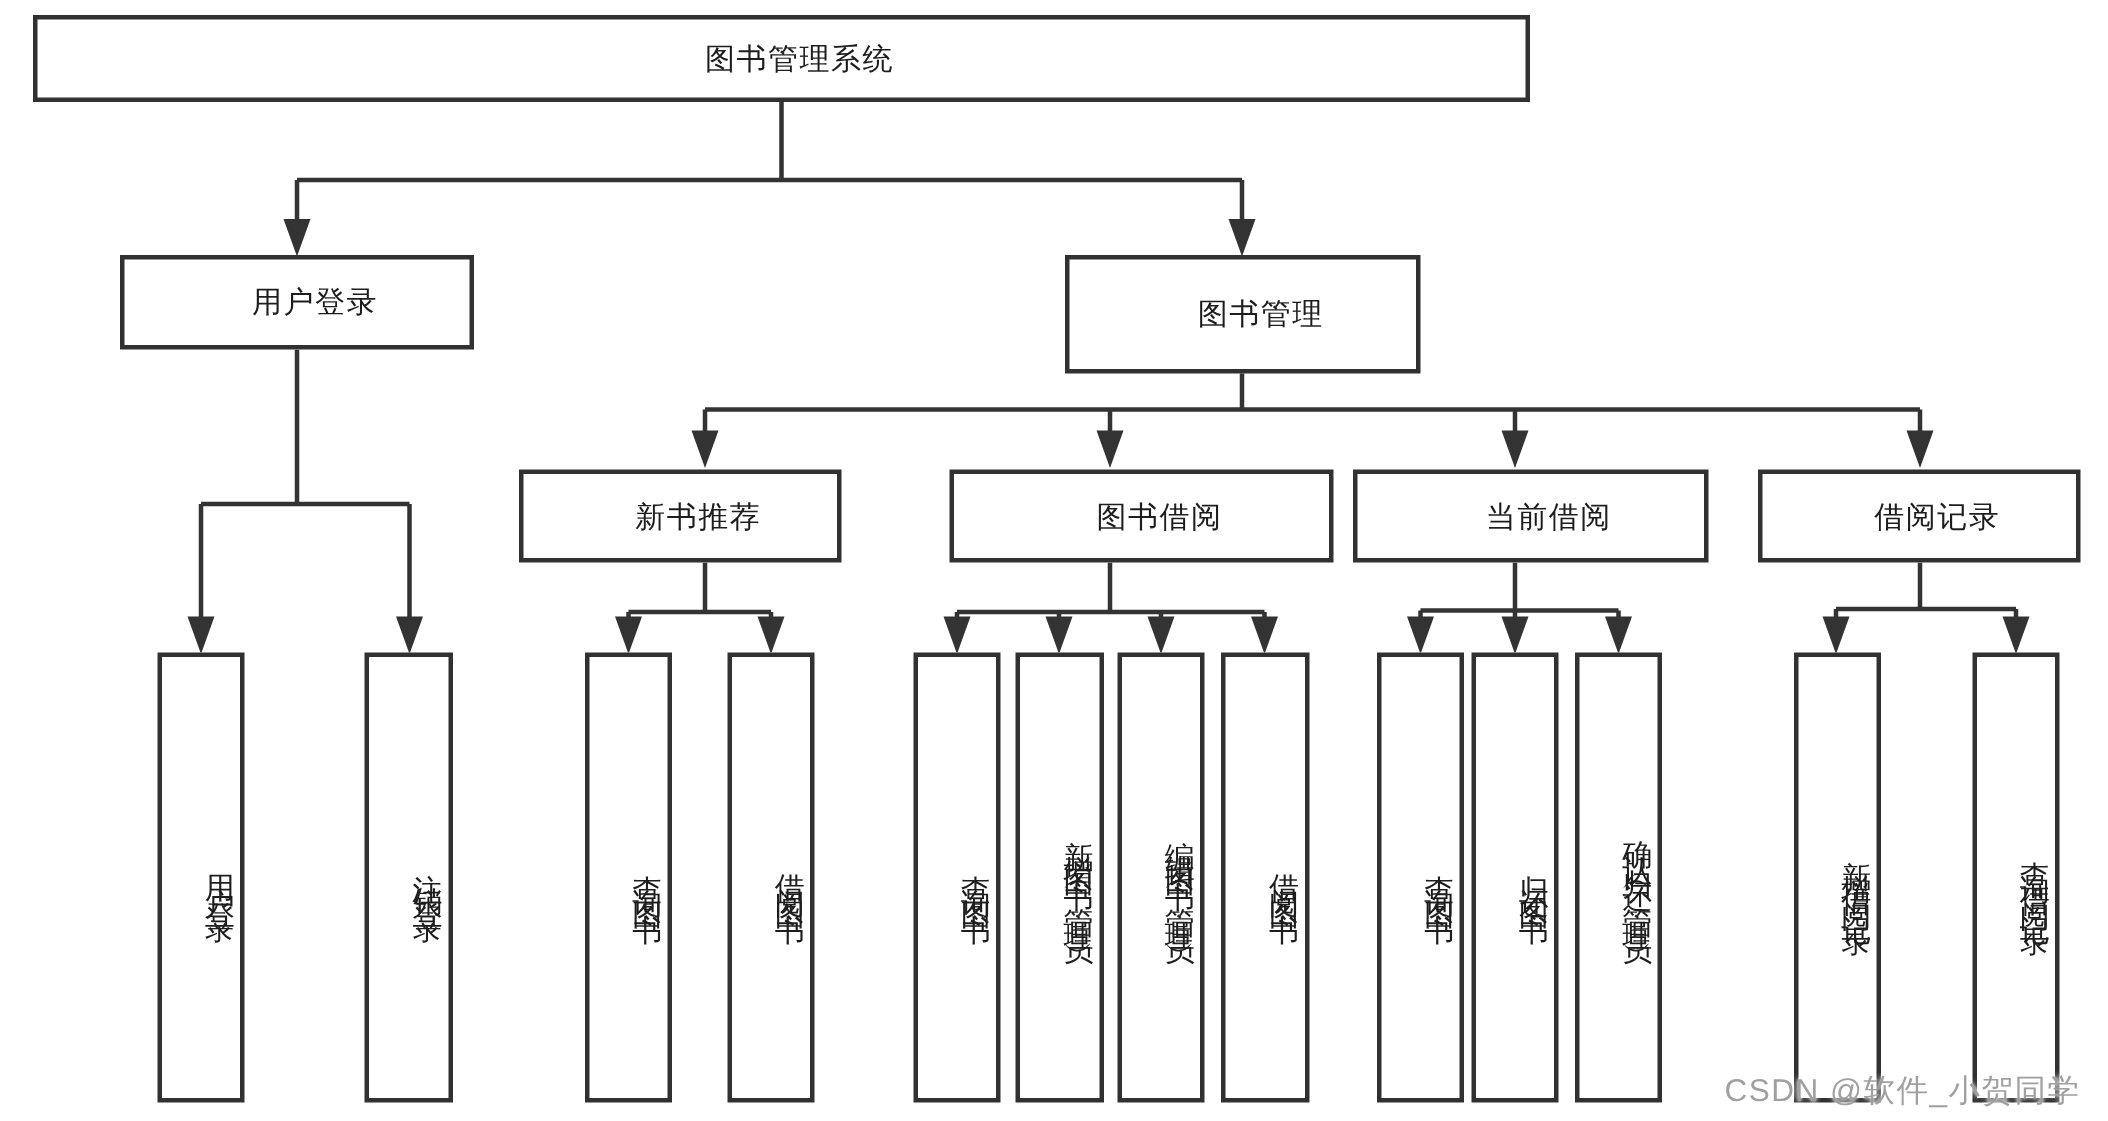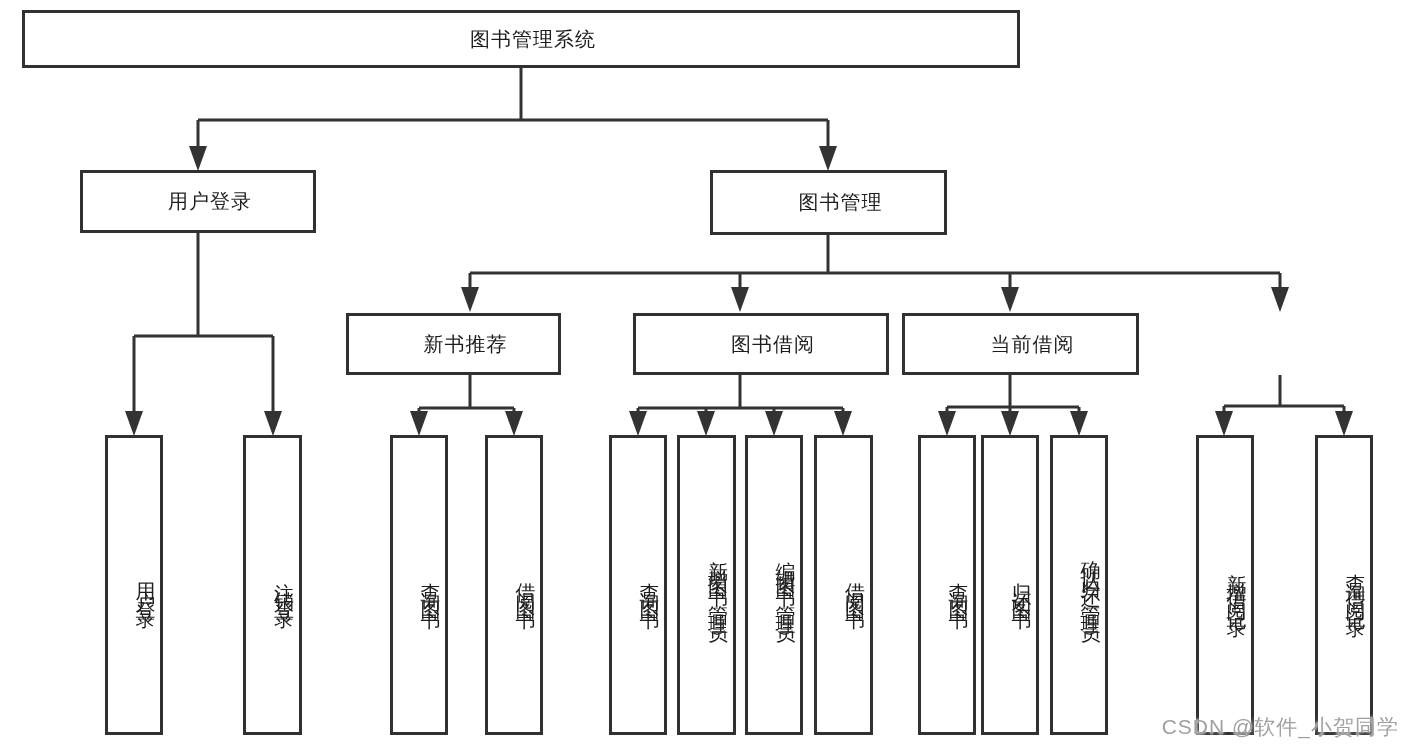--- a/index.html
+++ b/index.html
@@ -28,37 +28,37 @@
   .vbox .vtext{
     writing-mode:vertical-rl;
     text-orientation:mixed;
     letter-spacing:9px;
     line-height:1;
     white-space:nowrap;
   }
   
   .root {left:22px;  top:10px;  width:998px; height:58px;}
   .l2a  {left:80px;  top:170px; width:236px; height:63px;}
-  .l2b  {left:710px; top:170px; width:237px; height:65px;}
+  .l2b  {left:710px; top:170px; width:237px; height:79px;}
   .l3   {top:313px;  height:62px;}
   .l3a  {left:346px; width:215px;}
   .l3b  {left:633px; width:256px;}
   .l3c  {left:902px; width:237px;}
   .l3d  {left:1172px;width:215px;}
   .l4   {top:435px;  height:300px;}
   .ua{left:105px;width:58px;}  .ub{left:243px;width:59px;}
   .aa{left:390px;width:58px;}  .ab{left:485px;width:58px;}
   .ba{left:609px;width:58px;}  .bb{left:677px;width:59px;}
   .bc{left:745px;width:58px;}  .bd{left:814px;width:59px;}
   .ca{left:918px;width:58px;}  .cb{left:981px;width:58px;}
   .cc{left:1050px;width:58px;}
   .da{left:1196px;width:58px;} .db{left:1315px;width:58px;}
   #watermark{
     position:absolute;
-    right:6px;
+    right:18px;
     bottom:6px;
     font-size:21px;
     color:rgba(152,152,152,0.92);
     letter-spacing:1px;
     text-shadow:0 0 2px #ffffff,0 0 4px #ffffff;
     white-space:nowrap;
   }
 </style>
 </head>
 <body>
@@ -118,20 +118,23 @@
 
   <div class="box l3 l3a">
     <span>新书推荐</span>
   </div>
   <div class="box l3 l3b">
     <span>图书借阅</span>
   </div>
   <div class="box l3 l3c">
     <span>当前借阅</span>
   </div>
+  <div class="box l3 l3d">
+    <span>借阅记录</span>
+  </div>
 
   <div class="box l4 vbox ua">
     <span class="vtext">用户登录</span>
   </div>
   <div class="box l4 vbox ub">
     <span class="vtext">注销登录</span>
   </div>
 
   <div class="box l4 vbox aa">
     <span class="vtext">查询图书</span>

